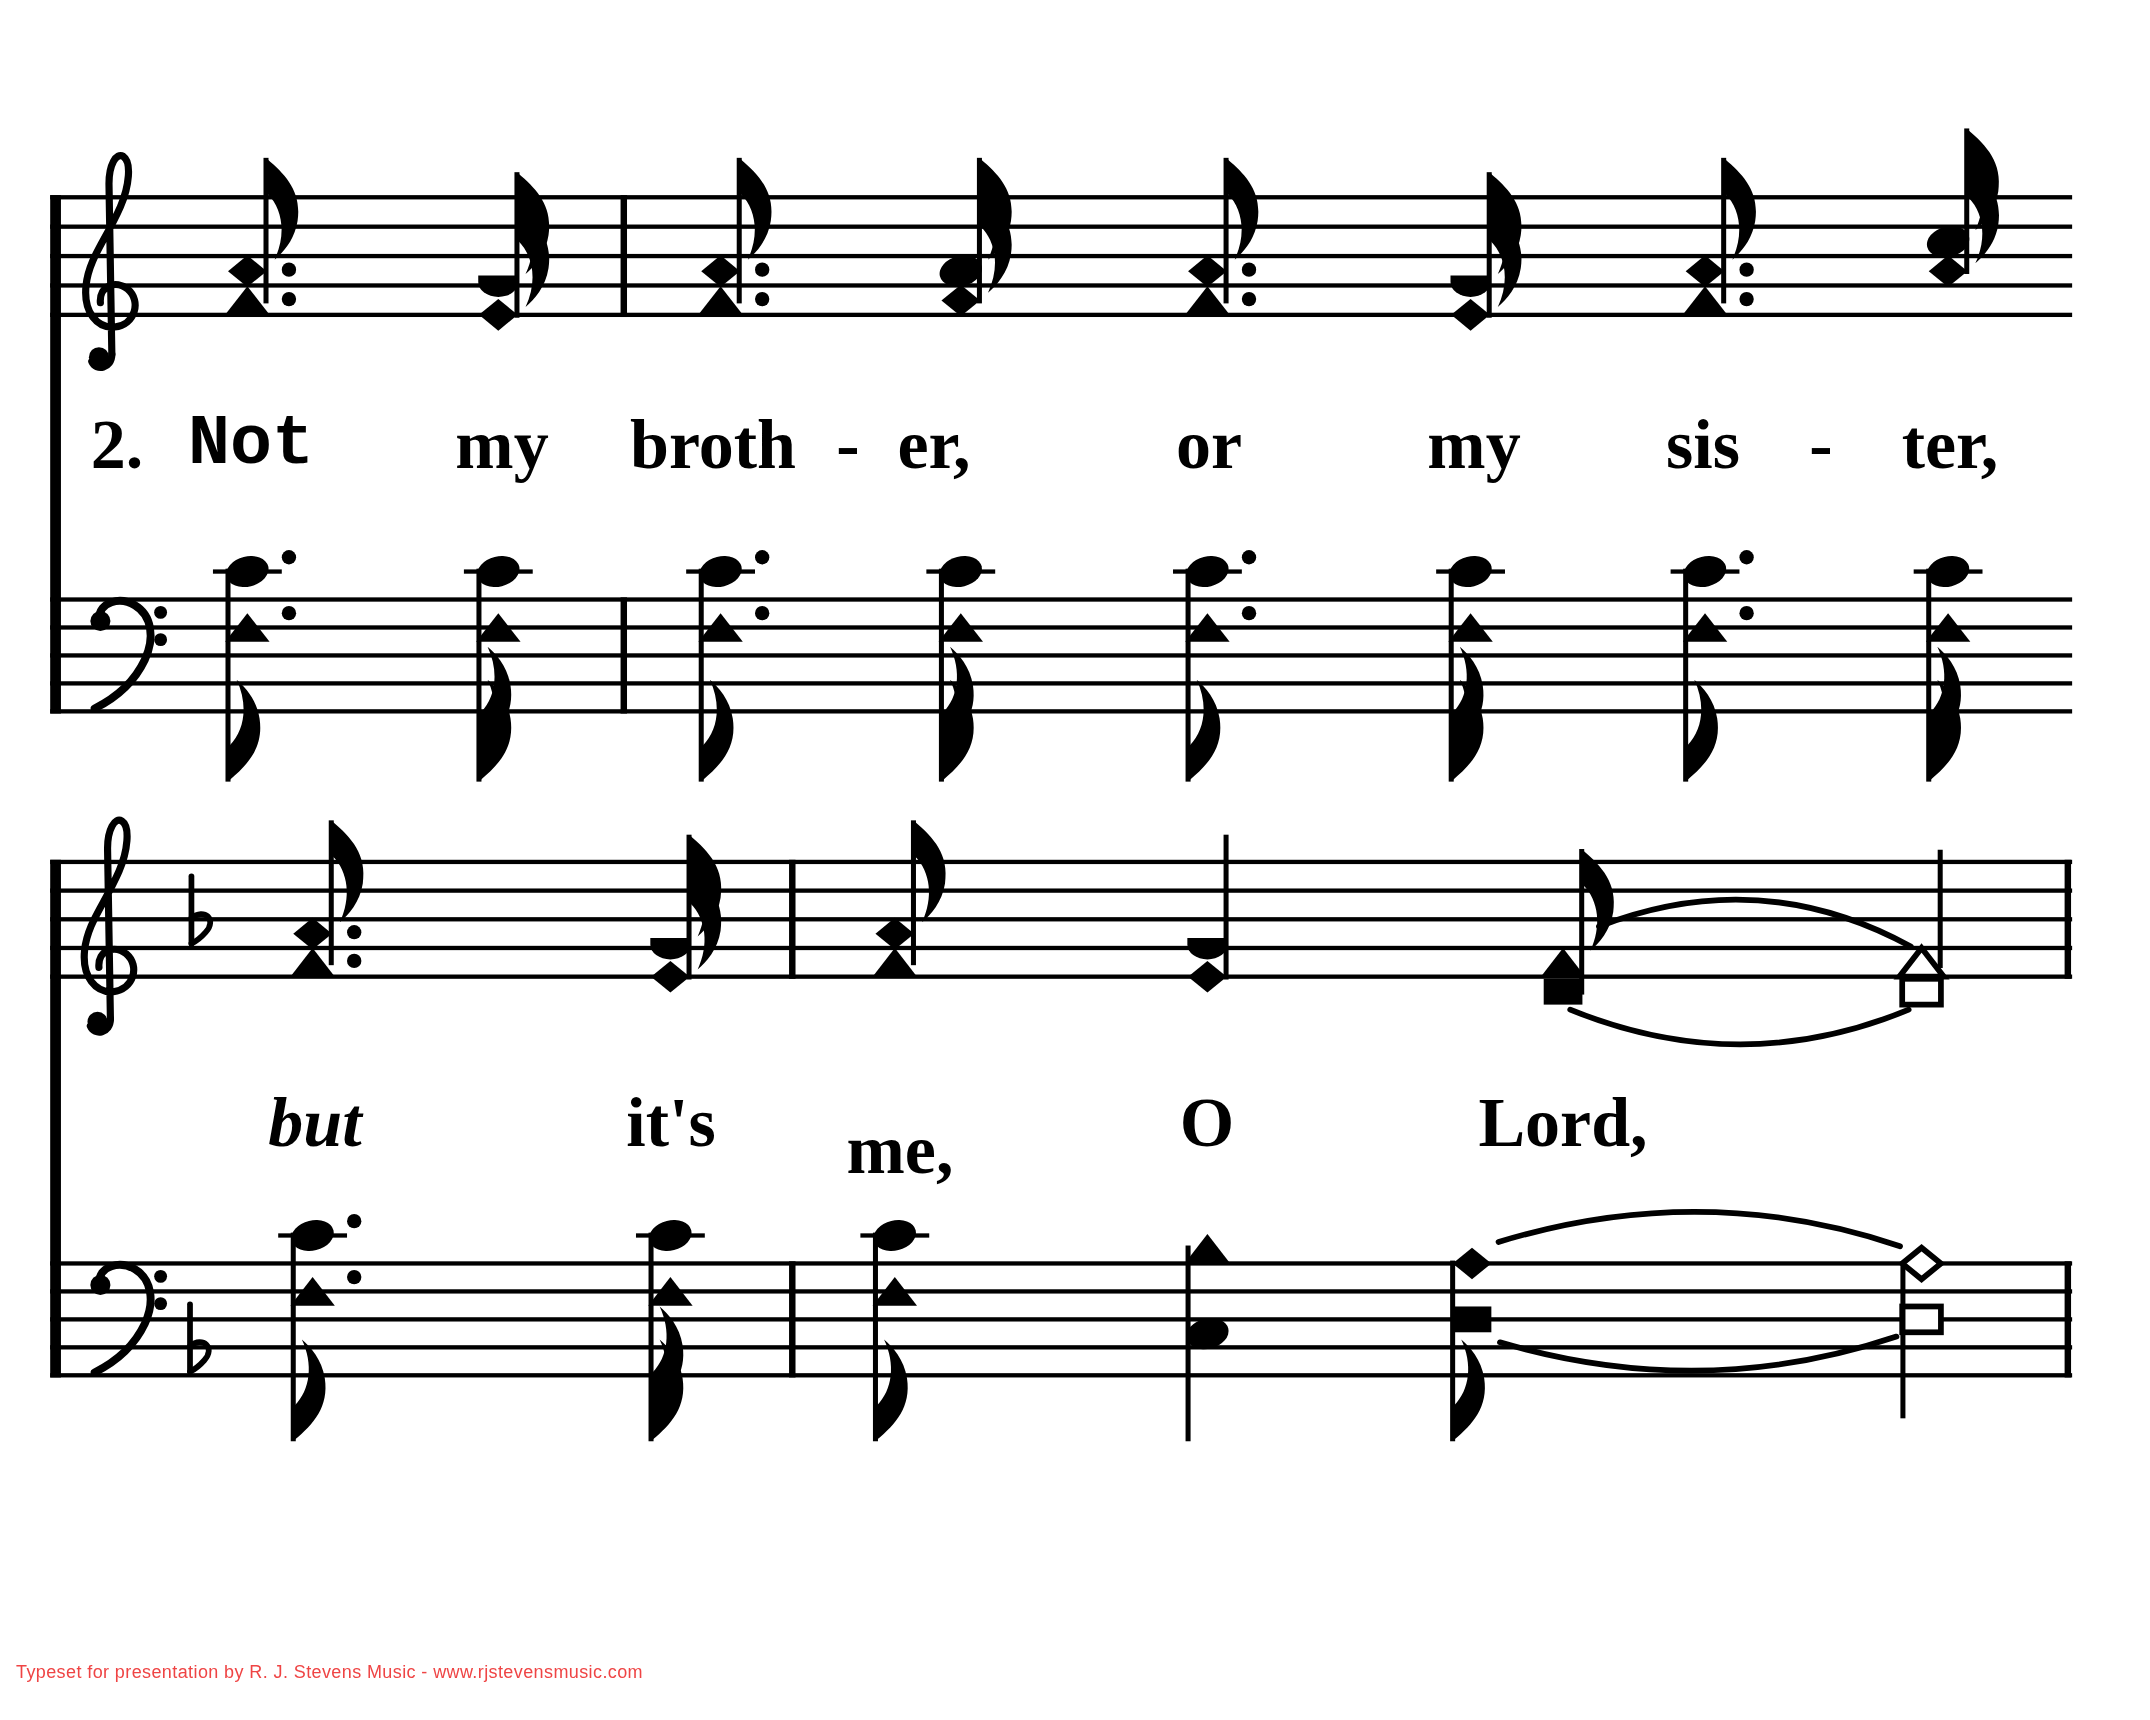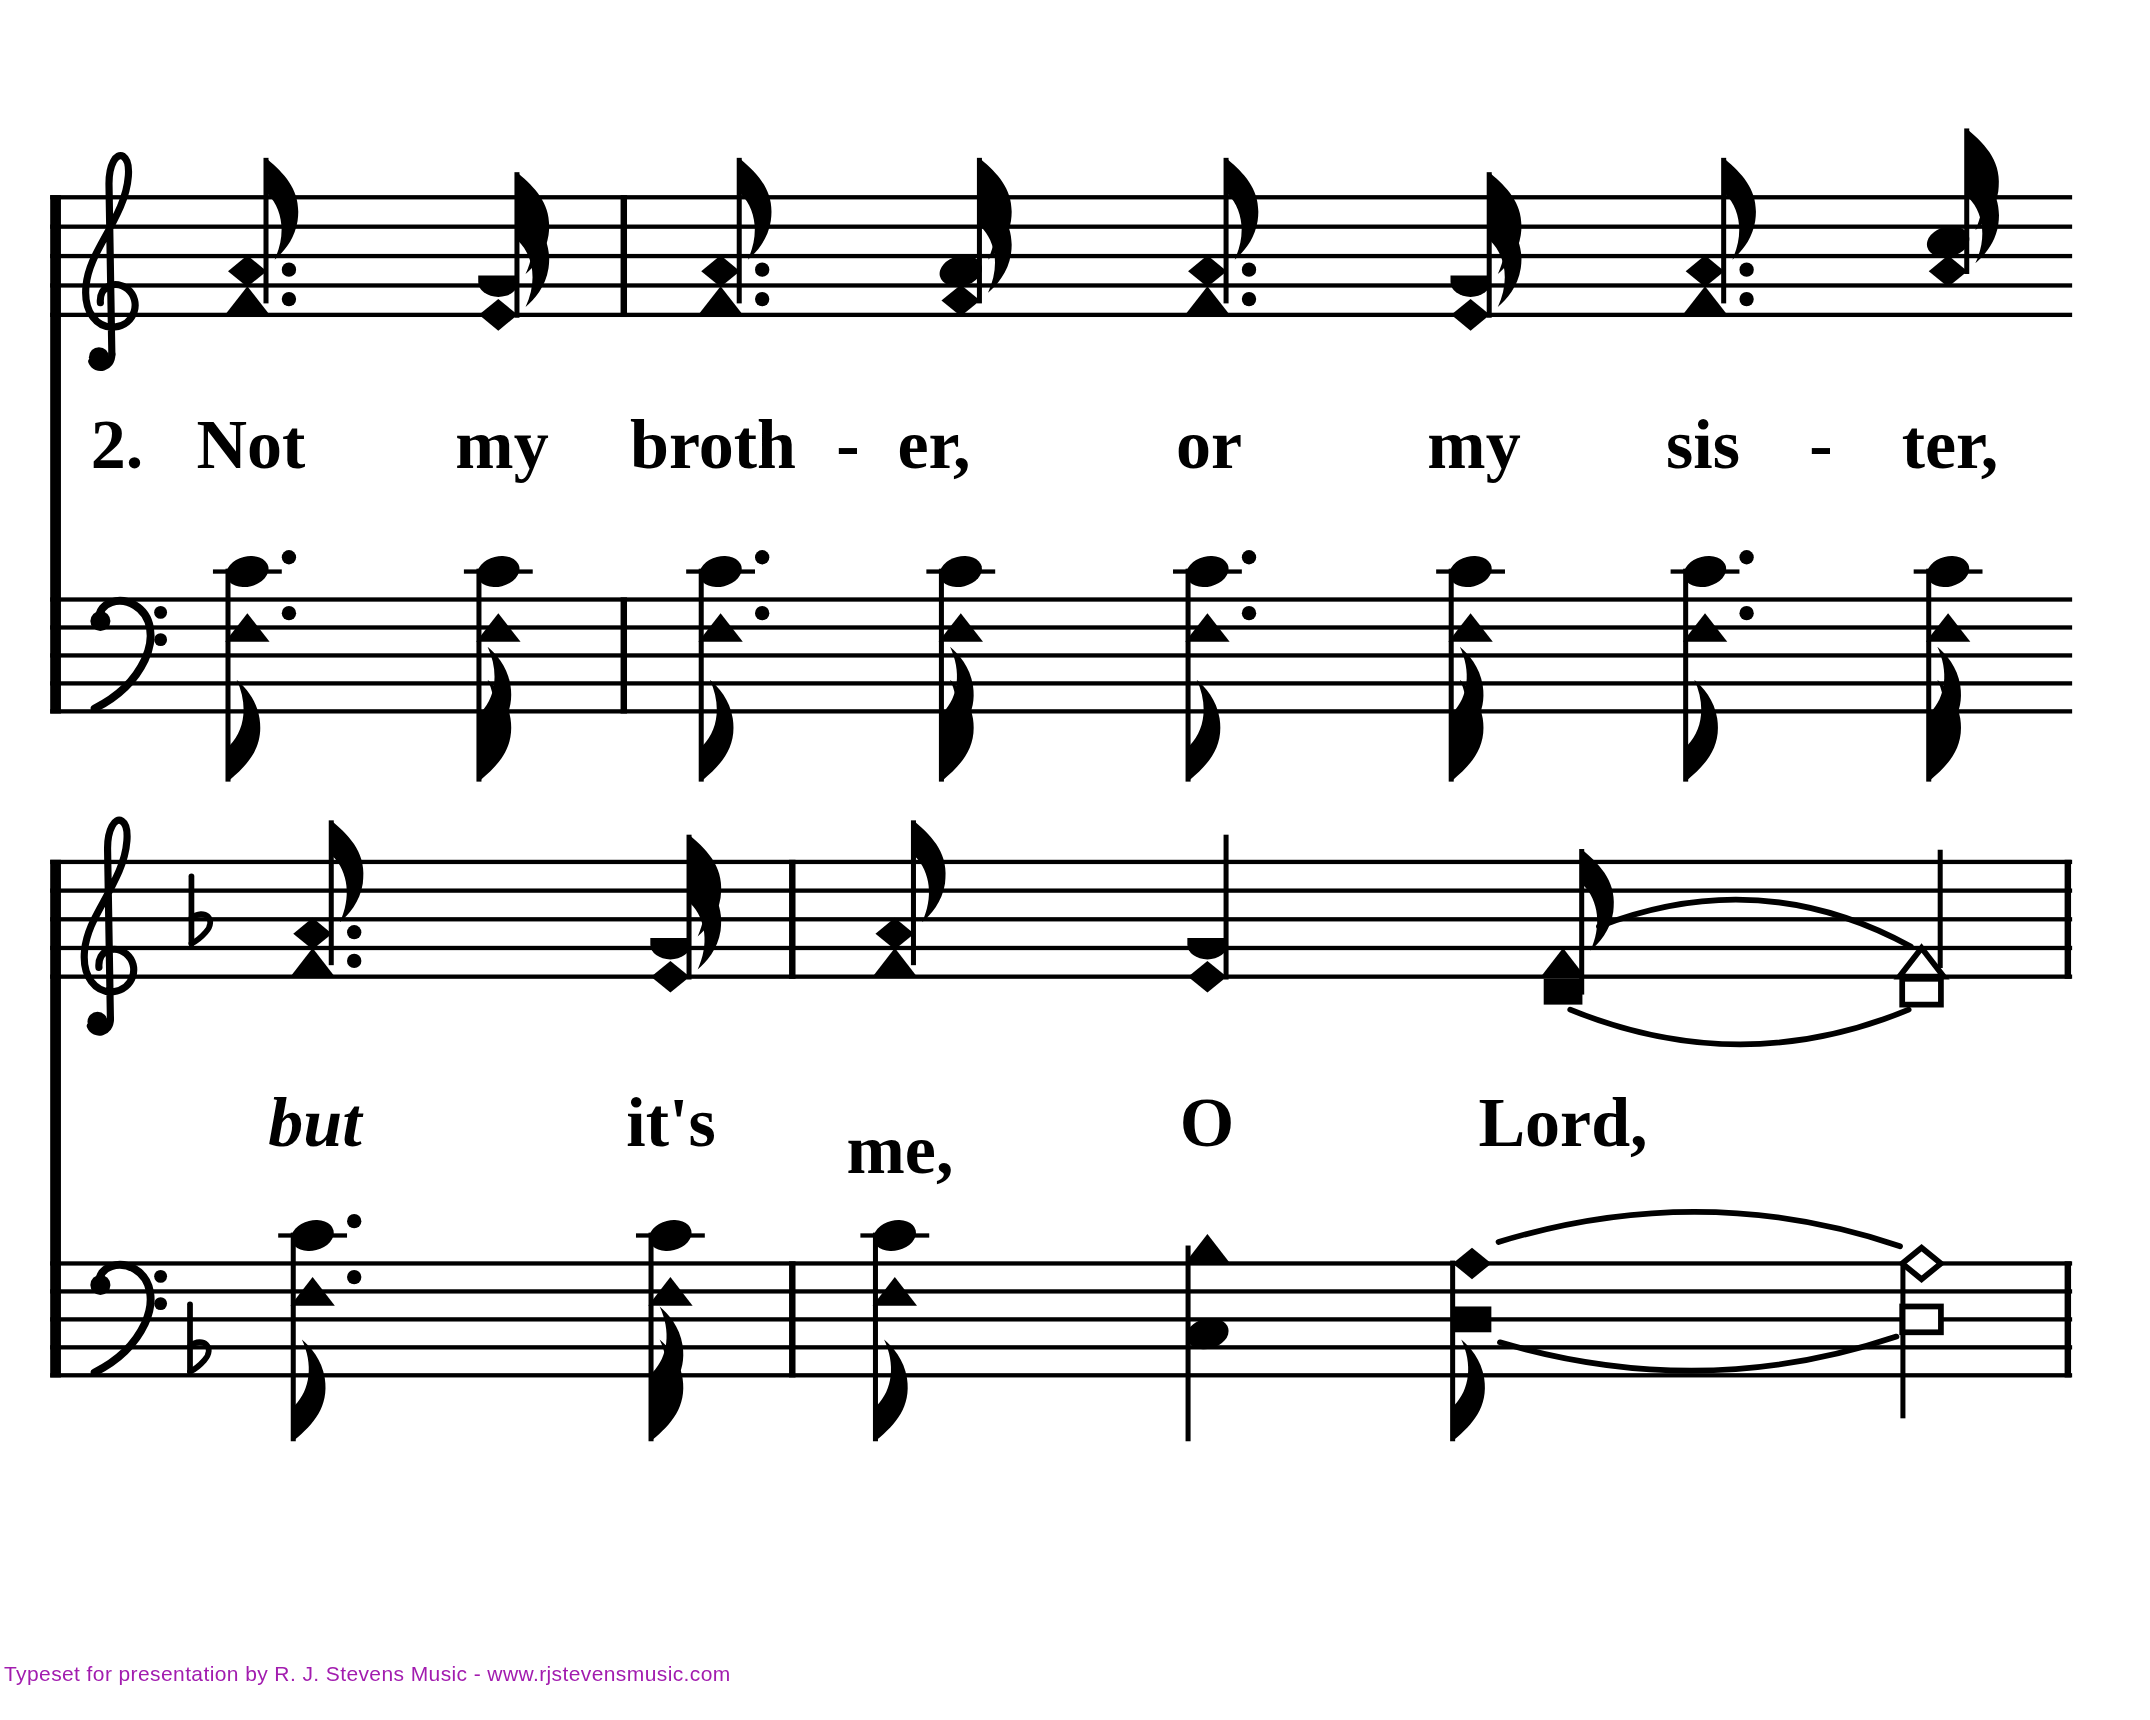--- a/index.html
+++ b/index.html
@@ -1,22 +1,22 @@
 <!DOCTYPE html>
 <html style="font-size:11.5px"><head>
 <meta charset="utf-8">
 <style>
   html,body{margin:0;padding:0;background:#fff;}
   .page{position:relative;width:2151px;height:1721px;background:#fff;overflow:hidden;
         font-family:"Liberation Serif",serif;}
   #score{position:absolute;left:0;top:0;width:2151px;height:1721px;}
   .lyric{position:absolute;transform:translateX(-50%);white-space:nowrap;
          font-family:"Liberation Serif",serif;font-weight:700;font-size:70px;color:#000;line-height:1;}
-  .footer{position:absolute;left:4px;top:1662px;
-          font-family:"Liberation Sans",sans-serif;font-size:21px;color:#a21caf;letter-spacing:0.4px;}
+  .footer{position:absolute;left:16px;top:1662px;
+          font-family:"Liberation Sans",sans-serif;font-size:18px;color:#ef4444;letter-spacing:0.4px;}
 </style>
 </head>
 <body>
 
 <div class="page">
   <svg id="score" viewBox="0 0 3000 2400">
       <rect x="70" y="272" width="2820" height="6" fill="#000000"></rect>
       <rect x="70" y="313" width="2820" height="6" fill="#000000"></rect>
       <rect x="70" y="354" width="2820" height="6" fill="#000000"></rect>
       <rect x="70" y="395" width="2820" height="6" fill="#000000"></rect>
@@ -279,21 +279,21 @@
       <rect x="1100.5" y="1759" width="9" height="162" fill="#000000"></rect>
       <rect x="2879.5" y="1199" width="9" height="166" fill="#000000"></rect>
       <rect x="2879.5" y="1759" width="9" height="162" fill="#000000"></rect>
       <path d="M2230,1292 Q2455,1205 2665,1320" fill="none" stroke="#000000" stroke-width="8" stroke-linecap="round"></path>
       <path d="M2190,1408 Q2428,1505 2662,1408" fill="none" stroke="#000000" stroke-width="8" stroke-linecap="round"></path>
       <path d="M2090,1732 Q2375,1645 2650,1738" fill="none" stroke="#000000" stroke-width="8" stroke-linecap="round"></path>
       <path d="M2092,1872 Q2375,1955 2645,1864" fill="none" stroke="#000000" stroke-width="8" stroke-linecap="round"></path>
     </svg>
   <div id="lyrics-layer">
       <span class="lyric" style="left: 117px; top: 410px;">2.</span>
-      <span class="lyric" style="left: 251px; top: 410px;">Not</span>
+      <span class="lyric" style="left: 251px; top: 410px; font-family: Liberation Mono, monospace;">Not</span>
       <span class="lyric" style="left: 502px; top: 410px;">my</span>
       <span class="lyric" style="left: 713px; top: 410px;">broth</span>
       <span class="lyric" style="left: 848px; top: 410px;">-</span>
       <span class="lyric" style="left: 934px; top: 410px;">er,</span>
       <span class="lyric" style="left: 1209px; top: 410px;">or</span>
       <span class="lyric" style="left: 1474px; top: 410px;">my</span>
       <span class="lyric" style="left: 1703px; top: 410px; font-family: Liberation Serif, serif;">sis</span>
       <span class="lyric" style="left: 1821px; top: 410px;">-</span>
       <span class="lyric" style="left: 1950px; top: 410px;">ter,</span>
       <span class="lyric" style="left: 315px; top: 1088px; font-style: italic;">but</span>

